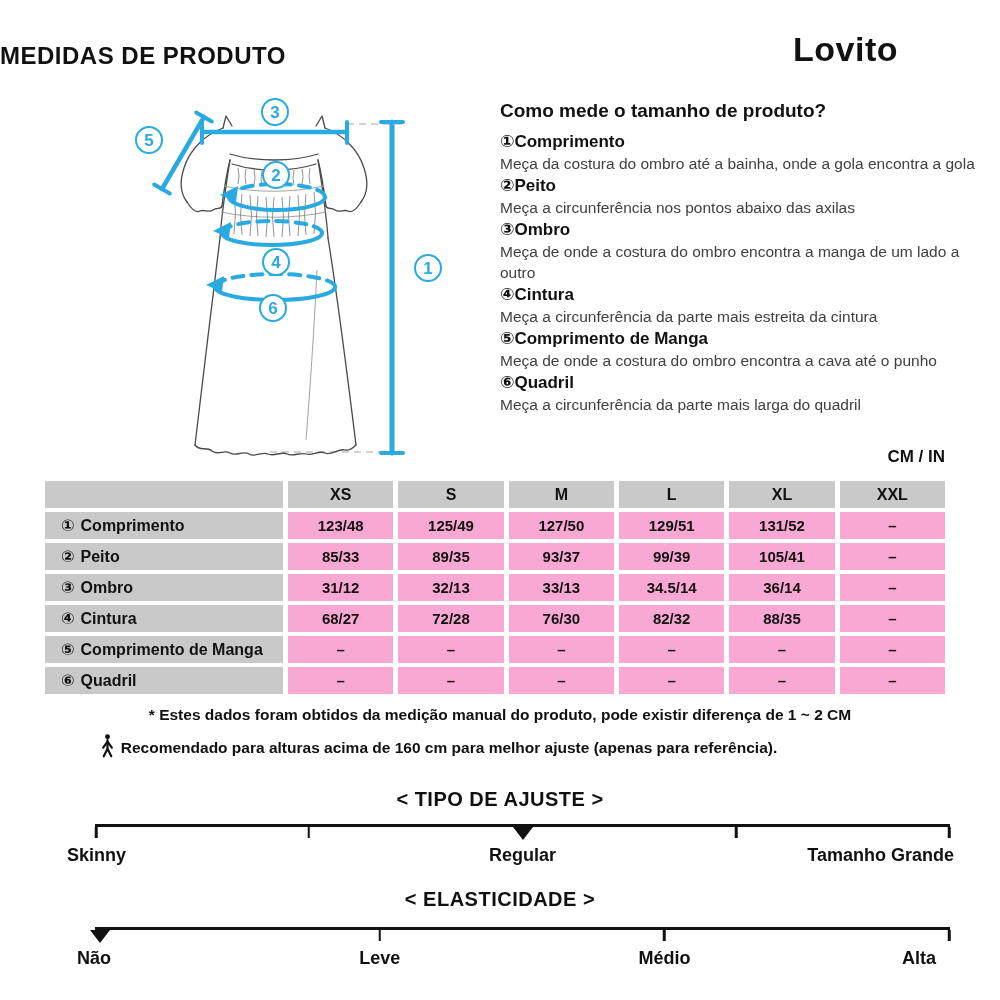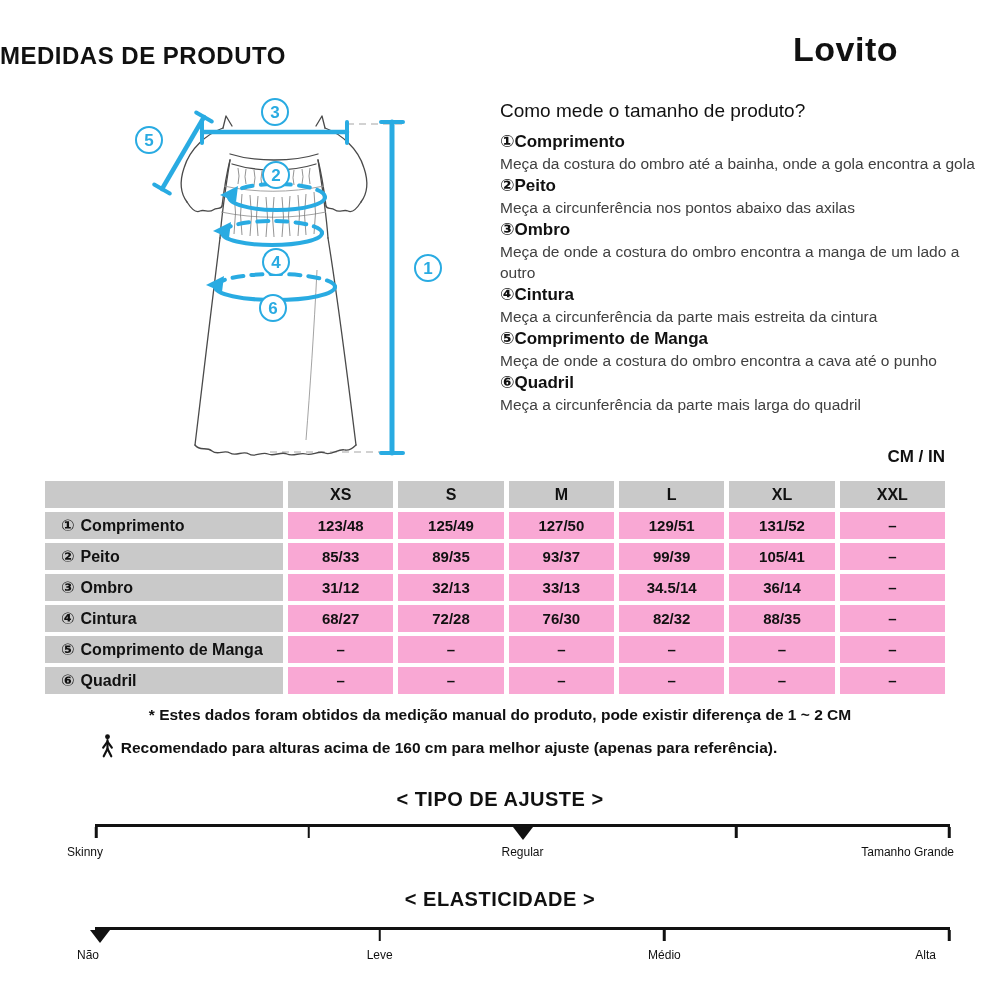--- a/index.html
+++ b/index.html
@@ -9,21 +9,21 @@
         font-family:"Liberation Sans","DejaVu Sans",sans-serif;color:#111}
 
   .title{position:absolute;top:42px;left:0;width:1000px;text-align:left;
          font-size:24px;font-weight:bold;letter-spacing:.5px}
   .logo{position:absolute;top:30px;left:793px;width:160px;font-size:34px;
         font-weight:bold;letter-spacing:.5px}
 
   .diagram{position:absolute;left:110px;top:90px;width:360px;height:385px}
 
   .howto{position:absolute;left:500px;top:100px;width:488px}
-  .howto h2{font-size:19px;font-weight:normal;margin-bottom:9px}
+  .howto h2{font-size:19px;font-weight:bold;margin-bottom:9px}
   .mi-name{font-size:17px;font-weight:bold;line-height:22px}
   .mi-desc{font-size:15.5px;color:#404040;line-height:21px;margin-bottom:1px}
 
   .unit{position:absolute;top:447px;left:745px;width:200px;text-align:right;
         font-size:17px;font-weight:bold}
 
   .size-table{position:absolute;left:45px;top:481px;width:900px;display:grid;
               grid-template-columns:238px repeat(6,1fr);gap:4px 5px}
   .th{background:#C9C9C9;height:27px;display:flex;align-items:center;
       justify-content:center;font-weight:bold;font-size:16px}
@@ -46,21 +46,21 @@
   #ela-title{top:888px}
   .slider{position:absolute;left:95px;width:855px;height:45px}
   #fit-slider{top:824px}
   #ela-slider{top:927px}
   .sline{position:absolute;top:0;left:0;right:0;height:3px;background:#111}
   .tick{position:absolute;top:3px;width:2.5px;height:11px;background:#111;
         transform:translateX(-50%)}
   .pointer{position:absolute;top:3px;width:0;height:0;
            border-left:10px solid transparent;border-right:10px solid transparent;
            border-top:13px solid #111;transform:translateX(-50%)}
-  .slabel{position:absolute;top:21px;font-size:12px;font-weight:normal;white-space:nowrap}
+  .slabel{position:absolute;top:21px;font-size:18px;font-weight:bold;white-space:nowrap}
 </style>
 </head>
 <body>
 
 <div class="page">
 
   <div class="title">MEDIDAS DE PRODUTO</div>
   <div class="logo">Lovito</div>
 
   <div class="diagram">

